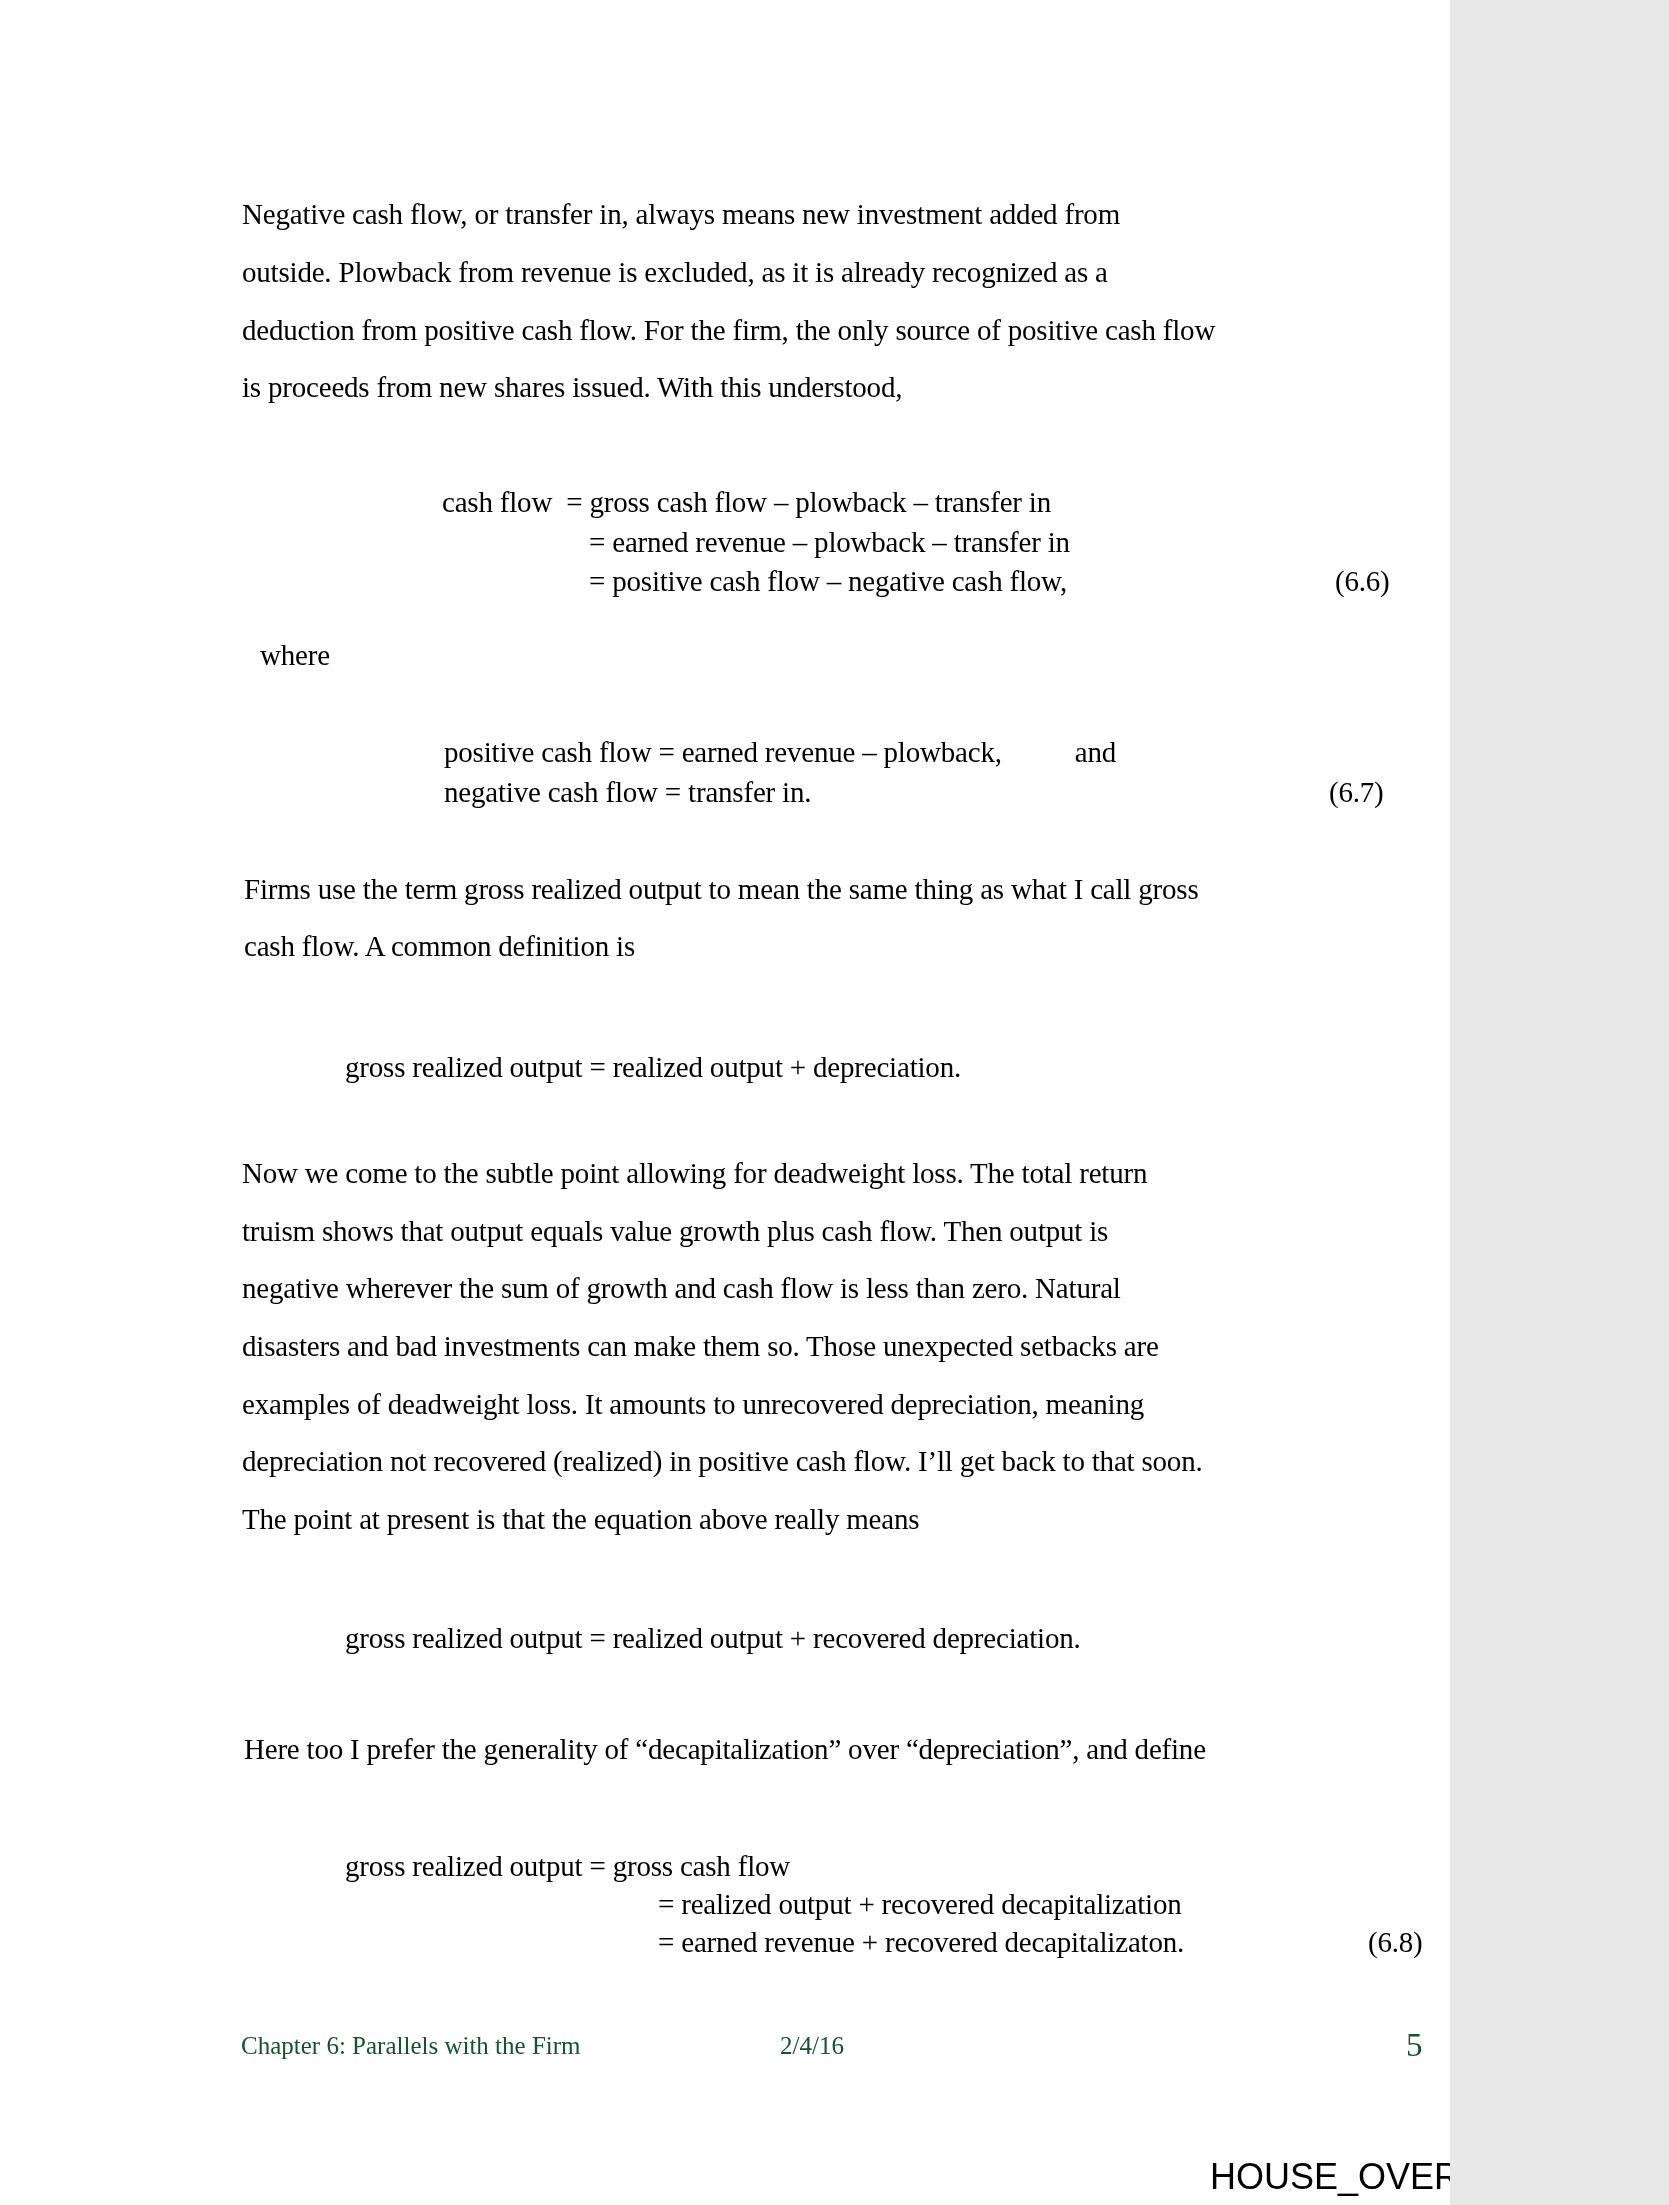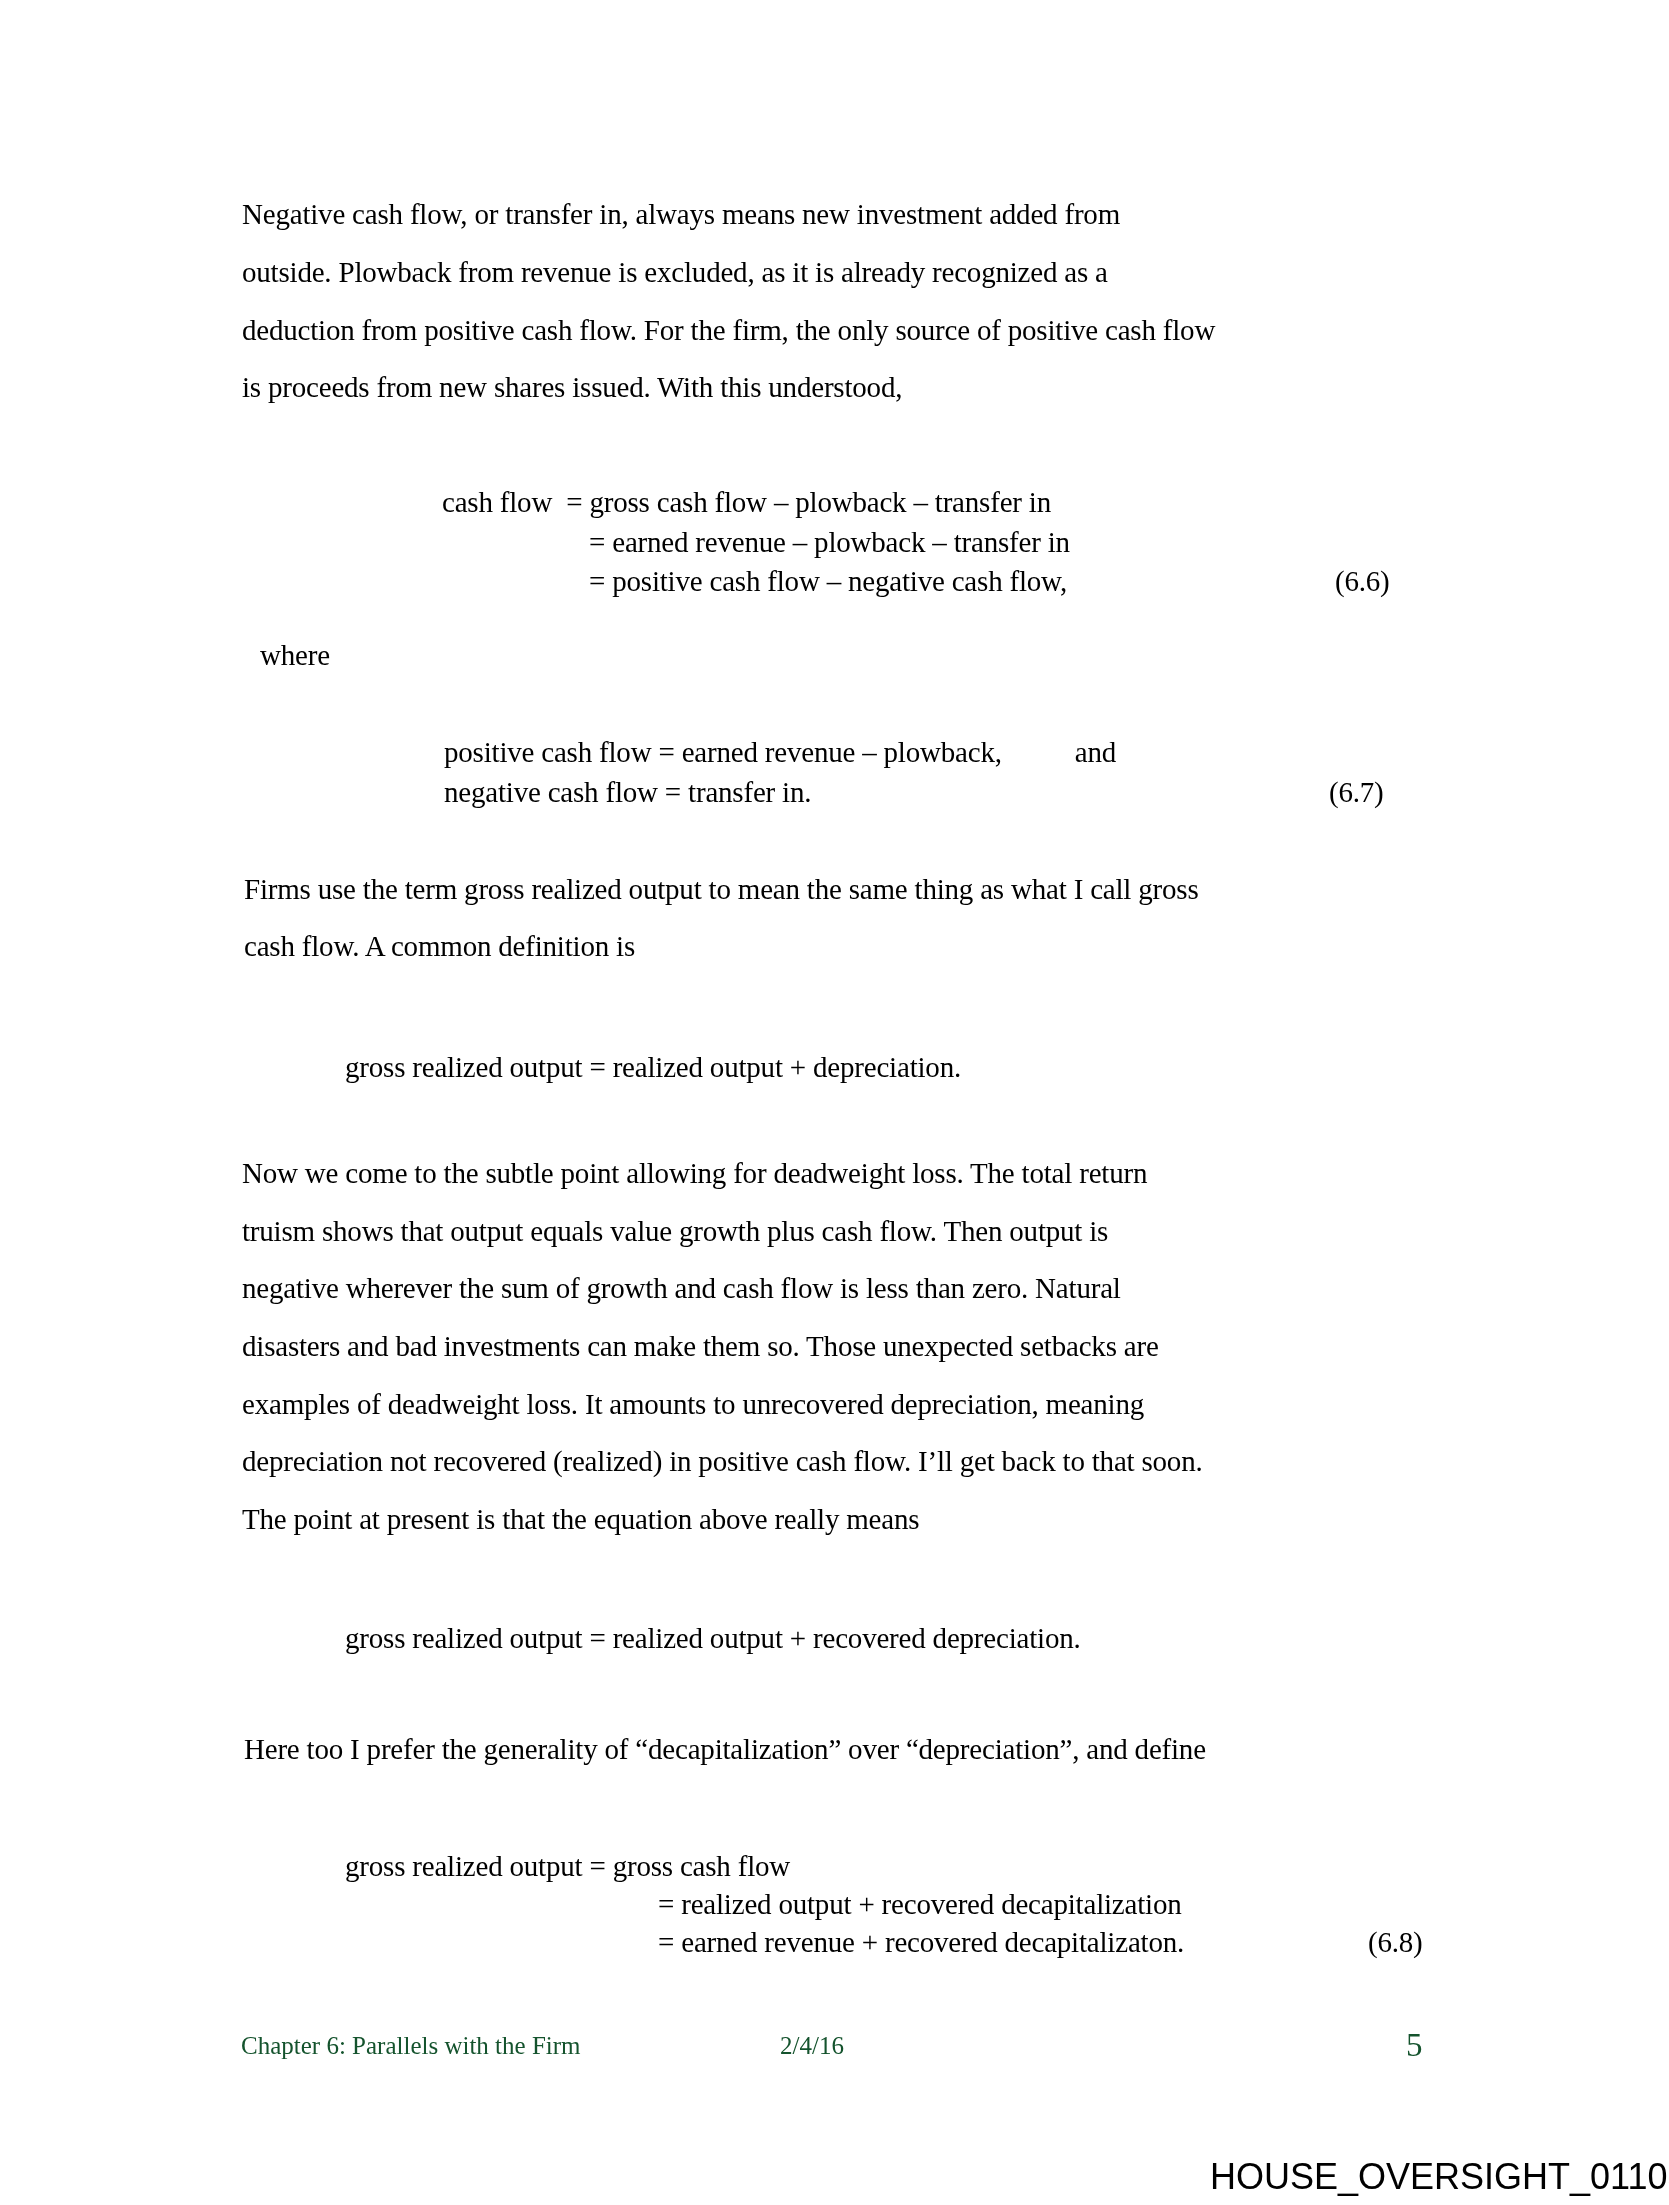--- a/index.html
+++ b/index.html
@@ -1,18 +1,18 @@
 <!DOCTYPE html>
 <html style="font-size:10.5px"><head>
 <meta charset="utf-8">
 <style>
   html, body { margin: 0; padding: 0; background: #e8e8e8; }
   .page {
     position: relative;
-    width: 1669px;
+    width: 1450px;
     height: 2205px;
     background: #ffffff;
     overflow: hidden;
     font-family: "Liberation Serif", serif;
     color: #000000;
   }
   .ln {
     position: absolute;
     white-space: pre;
     font-family: "Liberation Serif", serif;

